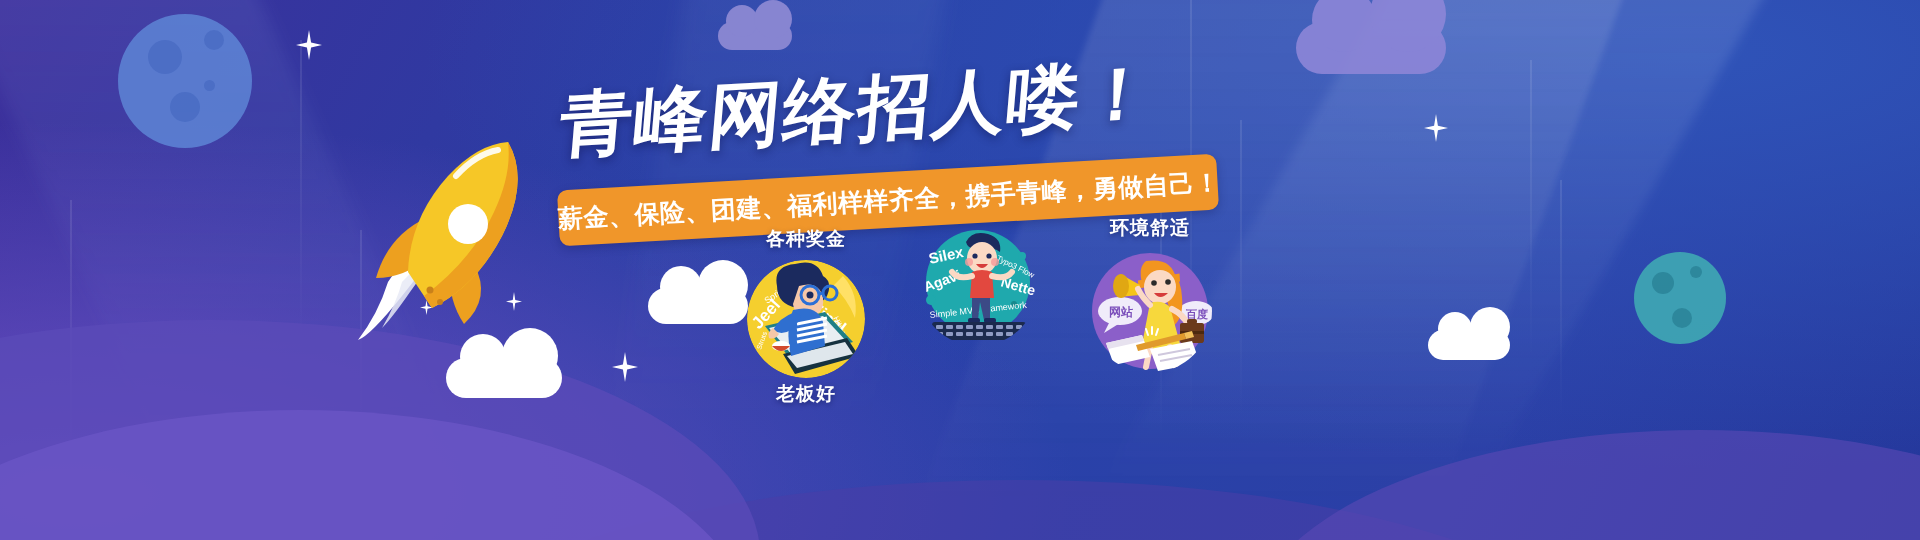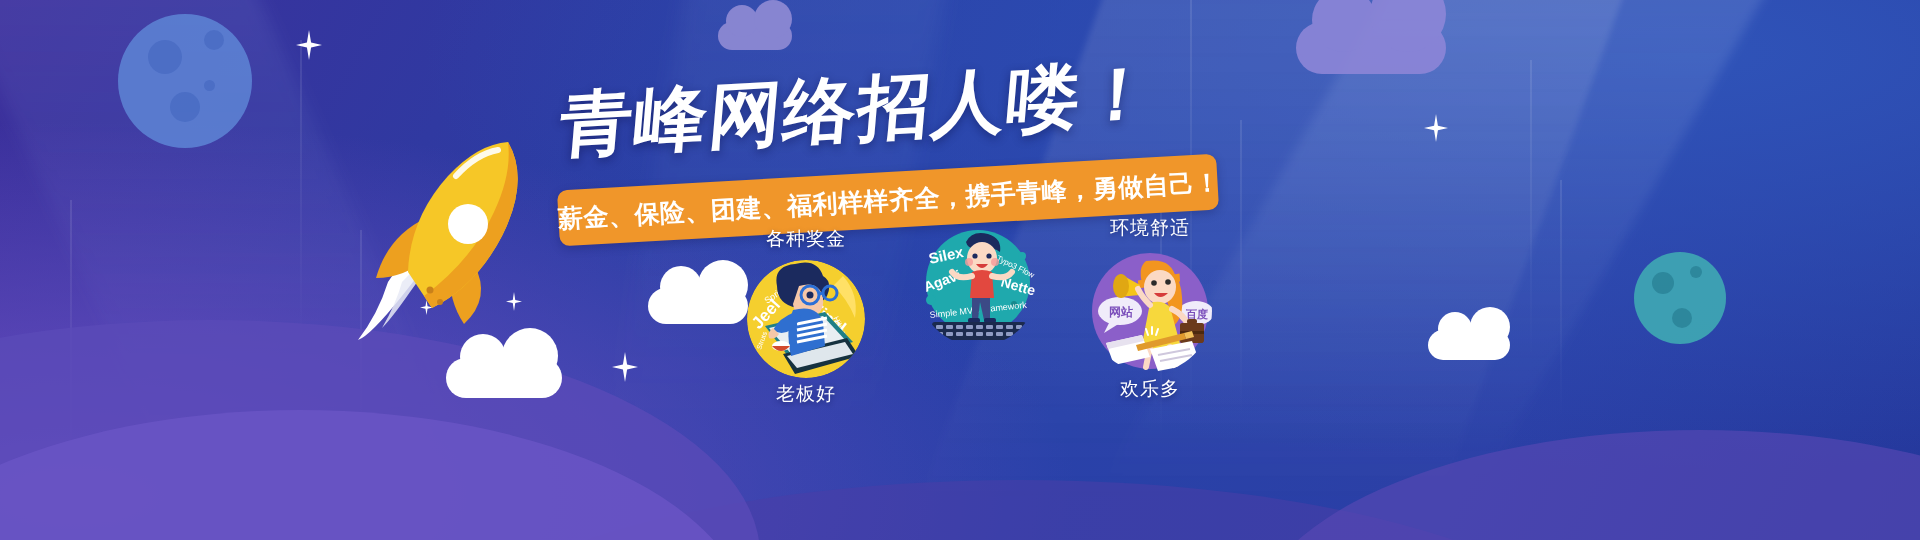--- a/index.html
+++ b/index.html
@@ -119,21 +119,21 @@
     display:flex;align-items:center;justify-content:center;
     transform:rotate(-3.2deg);
     color:#ffffff;font-size:25px;font-weight:bold;letter-spacing:.5px;
     white-space:nowrap;
     font-family:"DejaVu Sans","Liberation Sans",sans-serif;
   }
 
   
   .feature{position:absolute;width:180px;text-align:center;}
   .feature .cap{
-    color:#ffffff;font-size:19px;font-weight:normal;letter-spacing:1px;
+    color:#ffffff;font-size:19px;font-weight:bold;letter-spacing:1px;
     font-family:"DejaVu Sans","Liberation Sans",sans-serif;
     text-shadow:0 2px 5px rgba(10,15,70,.5);
   }
   .feature .cap-top{margin-bottom:8px;}
   .feature .cap-bot{margin-top:3px;}
   .art{
     position:relative;width:118px;height:118px;margin:0 auto;
     border-radius:50%;overflow:hidden;
   }
 
@@ -360,16 +360,15 @@
         <path d="M18 94 L54 86 L56 92 L20 100 Z" fill="#e7e2ef"></path>
         <path d="M62 100 L104 92 L112 114 L70 122 Z" fill="#ffffff"></path>
         <path d="M70 106 L102 100 M72 112 L104 106" stroke="#cfc8dd" stroke-width="2"></path>
 
         <path d="M48 96 L96 84 L98 90 L50 102 Z" fill="#e09a2c"></path>
         <path d="M96 84 L104 82 L106 88 L98 90 Z" fill="#f2c05a"></path>
 
         <path d="M58 80 L60 86 M64 78 L64 85 M70 80 L68 86" stroke="#ffffff" stroke-width="2" stroke-linecap="round"></path>
       </svg>
     </div>
-    <div class="cap cap-bot">欢乐多</div>
   </div>
 
 </div>
 
 </body></html>

